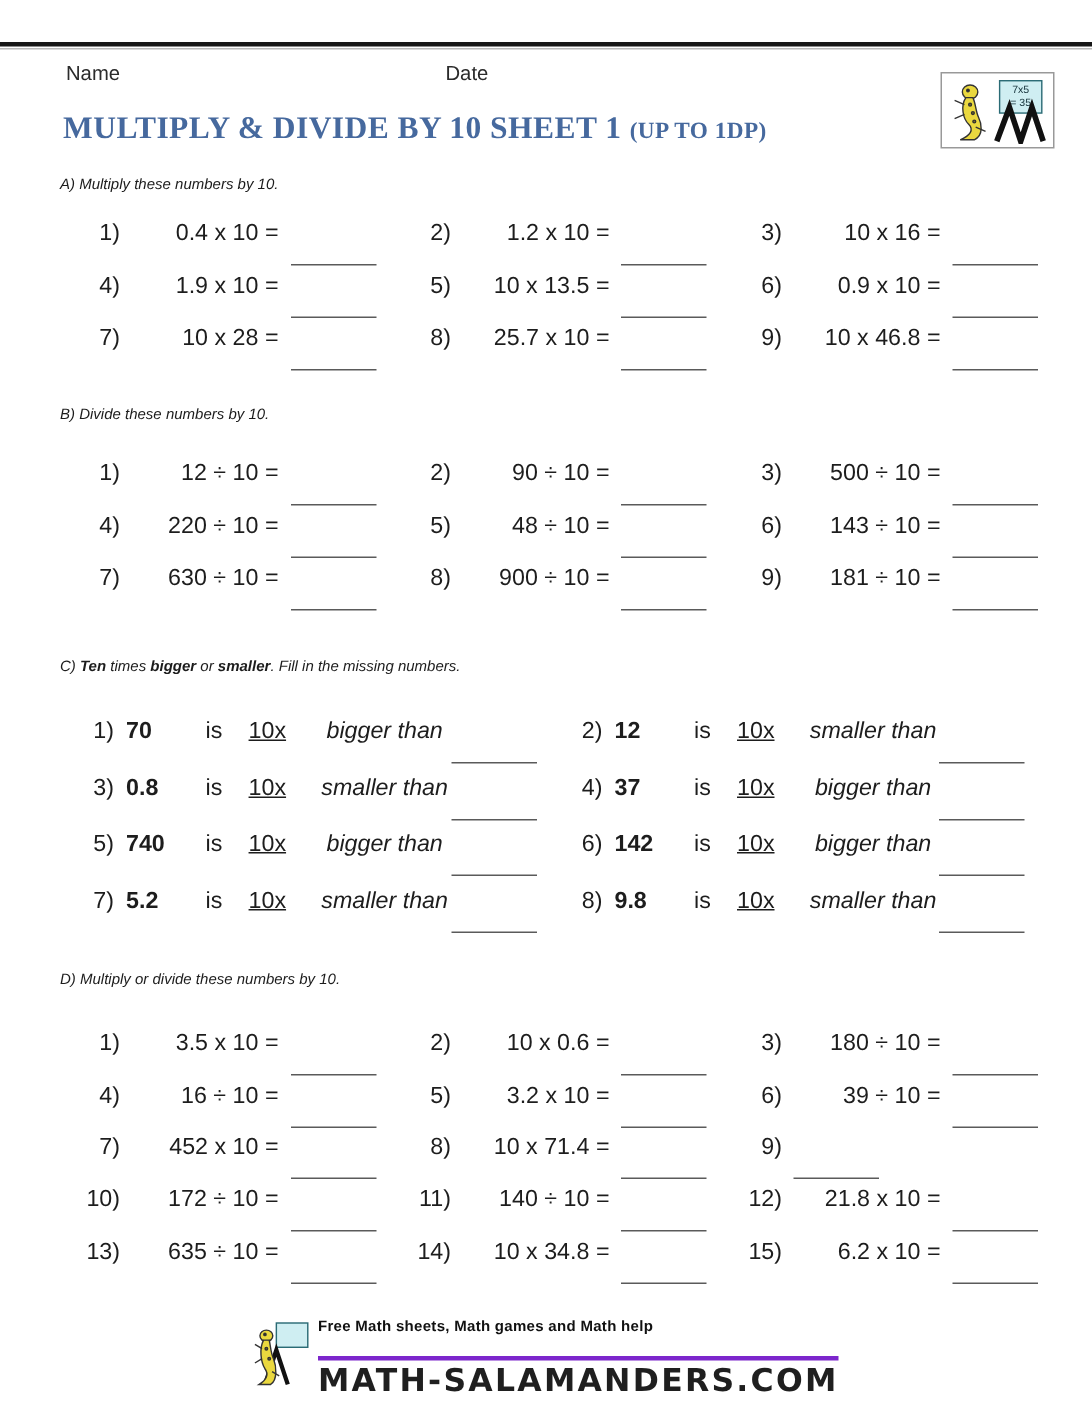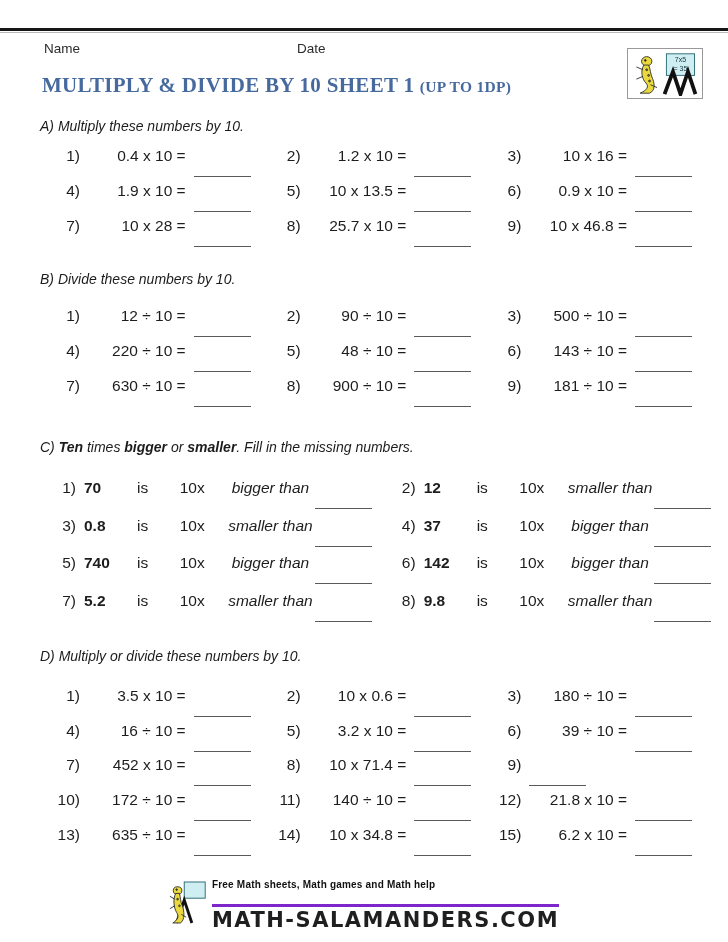--- a/index.html
+++ b/index.html
@@ -10,37 +10,37 @@
   .top-rule{position:absolute;left:0;top:28px;width:728px;height:3px;background:#161616;}
   .top-rule2{position:absolute;left:0;top:32px;width:728px;height:1px;background:#b9b9b9;}
   .hdr-label{position:absolute;top:41px;font-size:13.5px;color:#2b2b2b;}
   .hdr-name{left:44px;}
   .hdr-date{left:297px;}
   .logo-box{position:absolute;left:627px;top:48px;width:74px;height:49px;border:1px solid #999;
     background:#fff;display:flex;align-items:center;justify-content:center;}
   .page-title{position:absolute;left:42px;top:73px;font-family:"Liberation Serif",serif;
     color:#46699e;font-size:21px;font-weight:600;letter-spacing:.3px;white-space:nowrap;}
   .page-title .suffix{font-size:15.5px;font-weight:600;}
-  .sec-h{position:absolute;left:40px;font-style:italic;font-size:14px;color:#1c1c1c;white-space:nowrap;}
+  .sec-h{position:absolute;left:40px;font-style:italic;font-size:10px;color:#1c1c1c;white-space:nowrap;}
   .sec-h b{font-weight:bold;}
   
   .grid3{position:absolute;left:40px;width:662px;display:grid;grid-template-columns:1fr 1fr 1fr;}
   .item{display:flex;height:35px;font-size:15.5px;line-height:21px;padding-right:10px;}
   .item .n{width:40px;text-align:right;flex:0 0 auto;}
   .item .e{flex:1;text-align:right;white-space:nowrap;}
   .item .bl{width:57px;height:31px;border-bottom:1px solid #5a5a5a;margin-left:8px;flex:0 0 auto;}
   #secA{top:145px;} #secB{top:305px;} #secD{top:685px;}
   #secD .item{height:34.7px;}
   
   .grid2{position:absolute;left:40px;width:650px;display:grid;grid-template-columns:1fr 1fr;}
   .citem{display:flex;height:37.5px;font-size:15.5px;line-height:21px;padding-right:8px;}
   .citem .cn{width:36px;text-align:right;flex:0 0 auto;}
   .citem .cv{width:48px;text-align:left;font-weight:bold;margin-left:8px;flex:0 0 auto;}
   .citem .cis{margin-left:5px;flex:0 0 auto;}
-  .citem .ct{width:40px;text-align:center;margin-left:24px;flex:0 0 auto;}
+  .citem .ct{width:40px;text-align:center;margin-left:10px;flex:0 0 auto;text-decoration:underline;}
   .citem .cp{flex:1;text-align:center;font-style:italic;white-space:nowrap;margin-left:16px;}
   .citem .cbl{width:57px;height:31px;border-bottom:1px solid #5a5a5a;margin-left:2px;flex:0 0 auto;}
   #secC{top:477px;}
   
   .footer{position:absolute;left:0;top:879px;width:728px;display:flex;justify-content:center;
     align-items:flex-start;gap:3px;}
   .footer-text{display:flex;flex-direction:column;}
   .tagline{font-size:10px;font-weight:bold;color:#111;letter-spacing:.2px;
     border-bottom:3px solid #7c26cc;padding-bottom:14px;white-space:nowrap;}
   .site{font-size:21px;font-weight:bold;color:#1f1f1f;letter-spacing:1.5px;margin-top:1px;

